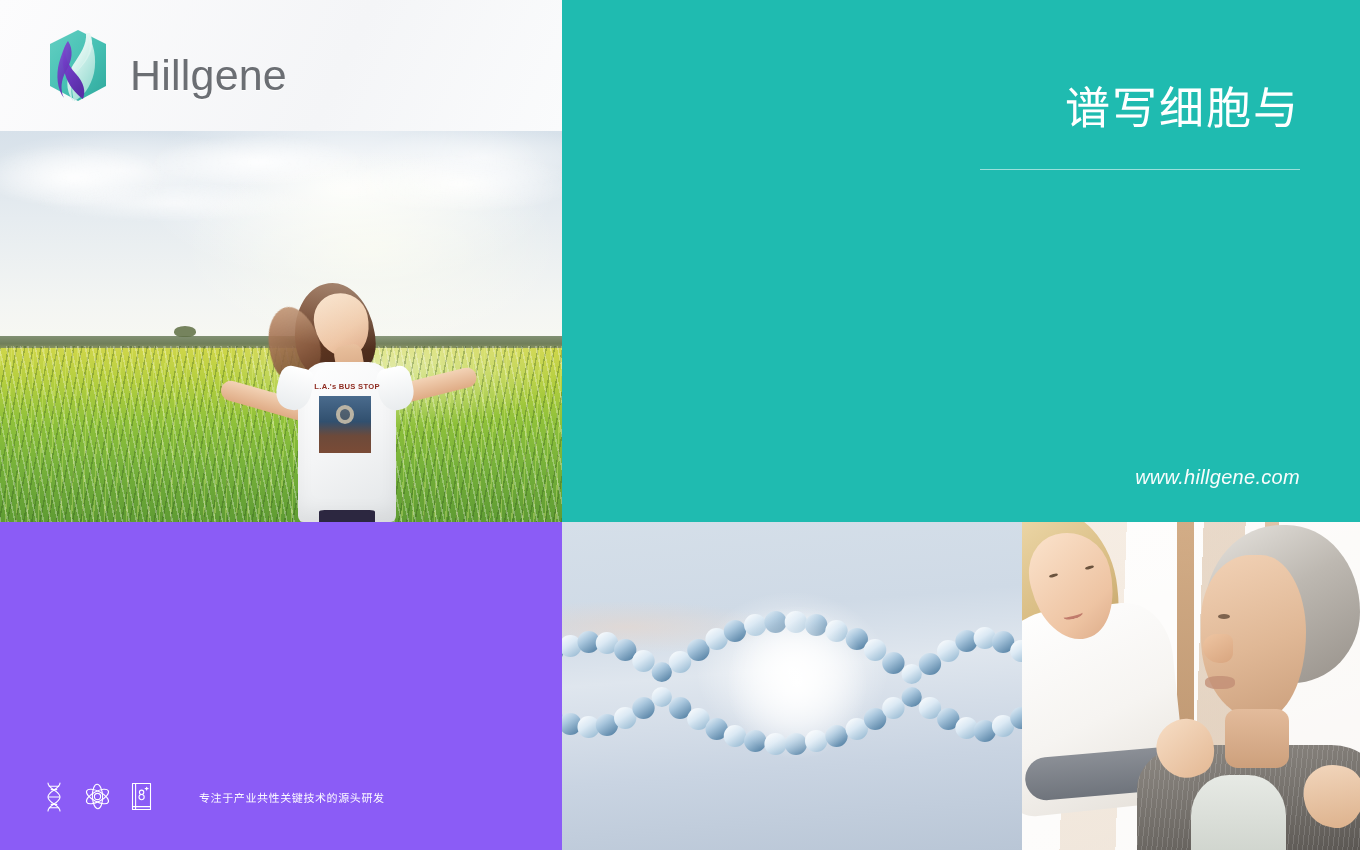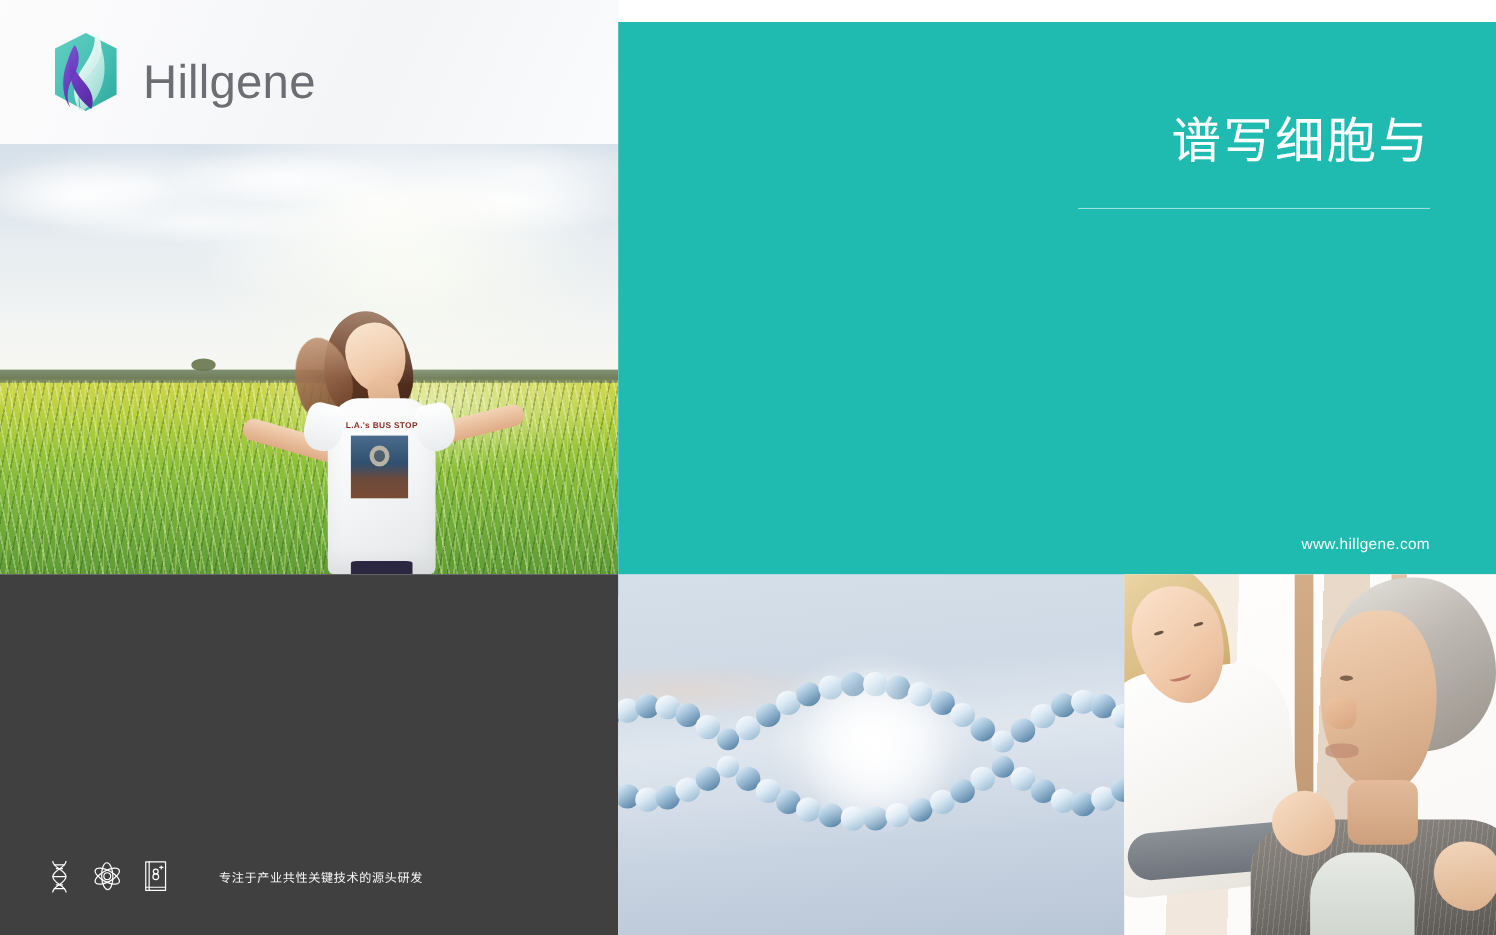--- a/index.html
+++ b/index.html
@@ -199,21 +199,20 @@
     width:16%; height:8%;
     background:#2c2740; border-radius:10% 10% 0 0;
   }
 
   
   .panel-hero {
     position: absolute;
     left: 562px; top: 0;
     width: 798px; height: 522px;
     background: #1fbbb0;
-    margin-top: 20px;
   }
   .hero-inner {
     position: absolute;
     right: 60px; top: 80px;
     width: 340px;
     text-align: right;
   }
   .hero-title {
     color: #ffffff;
     font-size: 45px;
@@ -226,31 +225,32 @@
     margin-top: 30px;
     margin-left: auto;
     width: 320px;
     height: 1px;
     background: rgba(255,255,255,.55);
   }
   .hero-url {
     position: absolute;
     right: 60px; top: 466px;
     color: #ffffff;
-    font-size: 14px;
+    font-size: 20px;
     letter-spacing: .3px;
     opacity: .97;
+    font-style: italic;
   }
 
   
   .panel-purple {
     position: absolute;
     left: 0; top: 522px;
     width: 562px; height: 328px;
-    background: #404040;
+    background: #8b5cf6;
     padding-left: 31px;
   }
   .purple-footer {
     position: absolute;
     left: 40px; bottom: 38px;
     display: flex;
     align-items: center;
   }
   .pf-icons { display: flex; align-items: center; gap: 17px; }
   .pf-icon {

